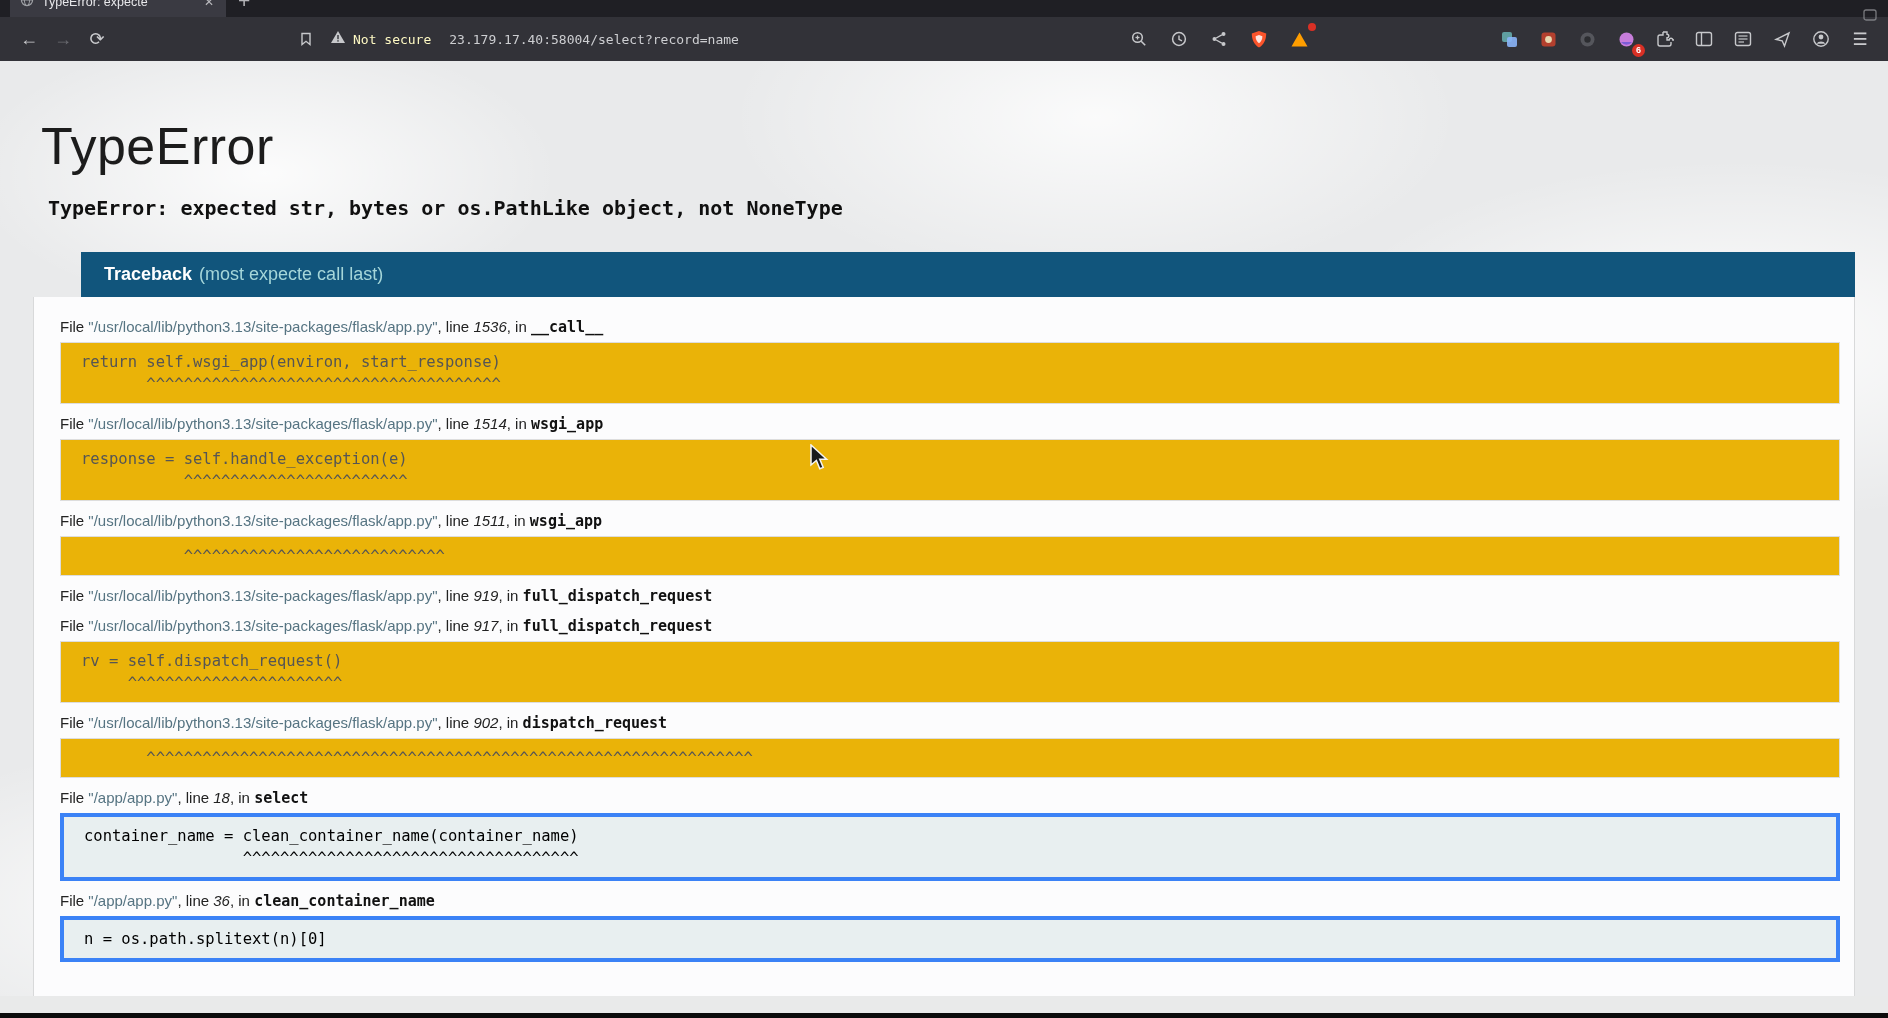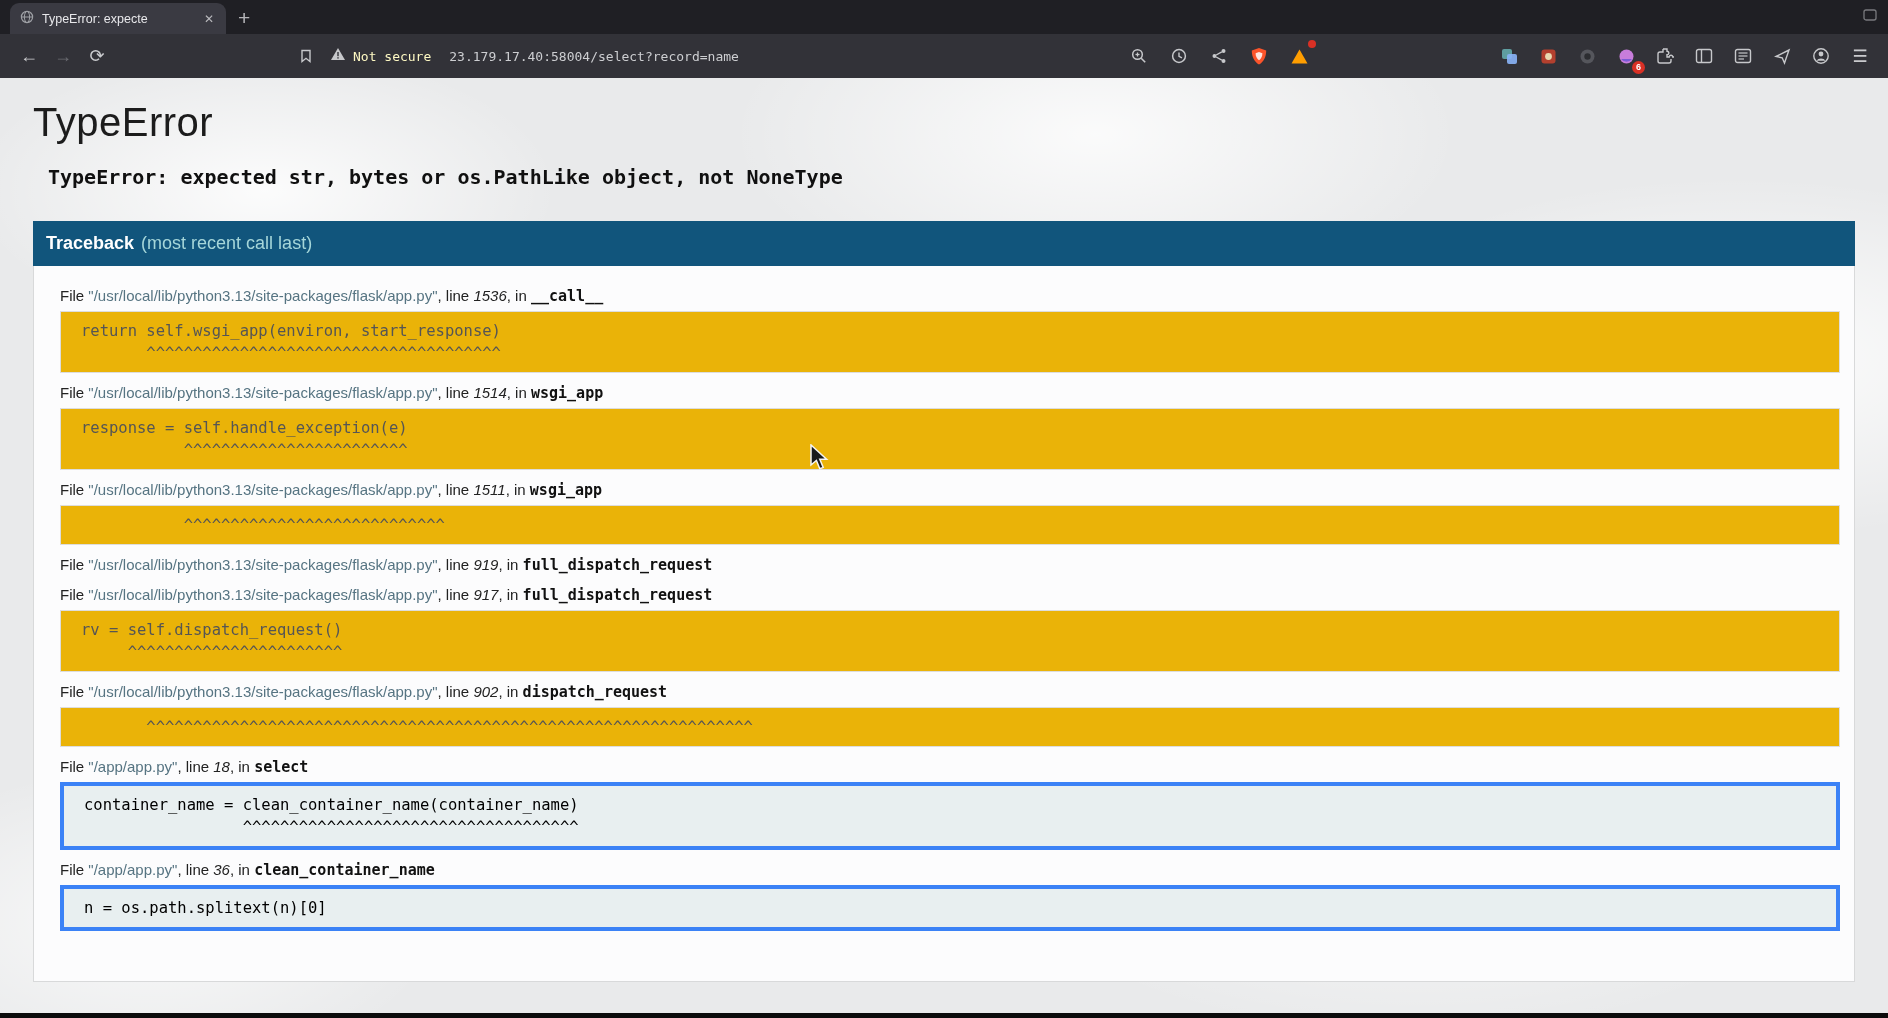--- a/index.html
+++ b/index.html
@@ -6,21 +6,21 @@
   html, body { margin: 0; padding: 0; }
   body {
     width: 1888px; height: 1018px; overflow: hidden;
     font-family: "Liberation Sans", sans-serif;
     background: #e9eaea;
     position: relative;
   }
 
   
   .tabstrip {
-    height: 34px; background: #1f1f24;
+    height: 17px; background: #1f1f24;
     display: flex; align-items: flex-end;
     padding: 0 0 0 10px; position: relative;
   }
   .tab {
     display: flex; align-items: center; gap: 8px;
     width: 216px; height: 31px;
     background: #3a3a42; border-radius: 9px 9px 0 0;
     padding: 0 10px; cursor: default;
   }
   .tab-title {
@@ -84,33 +84,33 @@
     background-color: #e9eaeb;
     background-image:
       radial-gradient(ellipse 420px 200px at 14% 12%, rgba(255,255,255,.85), rgba(255,255,255,0) 70%),
       radial-gradient(ellipse 520px 240px at 58% 6%,  rgba(255,255,255,.8),  rgba(255,255,255,0) 70%),
       radial-gradient(ellipse 600px 260px at 92% 30%, rgba(255,255,255,.9),  rgba(255,255,255,0) 70%),
       radial-gradient(ellipse 500px 240px at 30% 55%, rgba(255,255,255,.7),  rgba(255,255,255,0) 70%),
       radial-gradient(ellipse 640px 300px at 75% 80%, rgba(255,255,255,.8),  rgba(255,255,255,0) 70%),
       radial-gradient(ellipse 420px 220px at 8% 90%,  rgba(255,255,255,.75), rgba(255,255,255,0) 70%);
   }
   .page h1 {
-    margin: 0; padding-top: 22px;
-    font-size: 40px; font-weight: 500; color: #1c1c1c; letter-spacing: .5px;
+    margin: 8px; padding-top: 47px;
+    font-size: 52px; font-weight: 500; color: #1c1c1c; letter-spacing: .5px;
   }
   .err-message {
     font-family: "DejaVu Sans Mono", monospace;
     font-size: 20px; font-weight: 600; color: #101010;
     margin: 20px 0 32px 15px; white-space: pre;
   }
   .traceback { width: 1822px; }
   .tb-header {
     height: 45px; background: #11557C;
-    display: flex; align-items: center; padding: 0 13px;
-    font-size: 18px; color: #ffffff;
+    display: flex; align-items: center; padding: 0 23px;
+    font-size: 18px; color: #ffffff; margin-left: 48px;
   }
   .tb-title { font-weight: 700; }
   .tb-subtitle { font-weight: 400; color: #A5D6D9; margin-left: 7px; }
   .tb-body {
     background: #fcfcfd;
     border: 1px solid #d8d9da; border-top: none;
     padding: 20px 14px 40px 14px;
   }
   .frame { margin: 0 0 10px 0; }
   .frame-header {
@@ -291,21 +291,21 @@
   </div>
 </div>
 
 <div class="page">
   <h1>TypeError</h1>
   <div class="err-message">TypeError: expected str, bytes or os.PathLike object, not NoneType</div>
 
   <div class="traceback">
     <div class="tb-header">
       <span class="tb-title">Traceback</span>
-      <span class="tb-subtitle">(most recent call last)</span>
+      <span class="tb-subtitle">(most expecte call last)</span>
     </div>
     <div class="tb-body">
 
       <div class="frame library">
         <h4 class="frame-header"><span class="lbl">File </span><cite class="filename">"/usr/local/lib/python3.13/site-packages/flask/app.py"</cite><span class="lbl">, line </span><em class="lineno">1536</em><span class="lbl">, in </span><code class="funcname">__call__</code></h4>
         <pre class="frame-code"><span class="code-line">return self.wsgi_app(environ, start_response)</span><span class="caret-line">       ^^^^^^^^^^^^^^^^^^^^^^^^^^^^^^^^^^^^^^</span></pre>
       </div>
 
       <div class="frame library">
         <h4 class="frame-header"><span class="lbl">File </span><cite class="filename">"/usr/local/lib/python3.13/site-packages/flask/app.py"</cite><span class="lbl">, line </span><em class="lineno">1514</em><span class="lbl">, in </span><code class="funcname">wsgi_app</code></h4>

